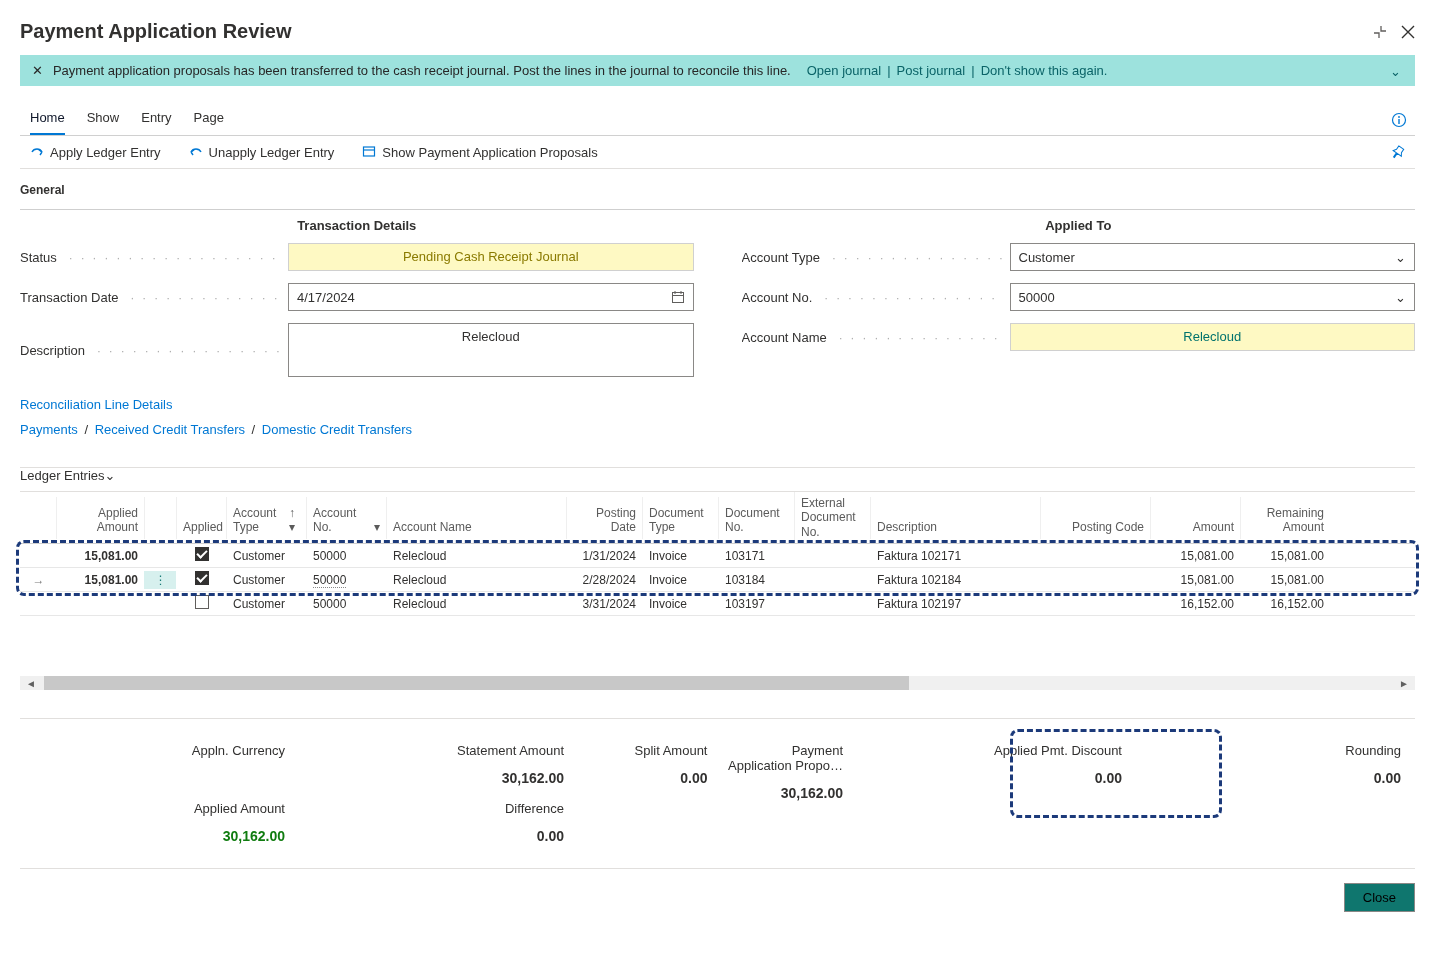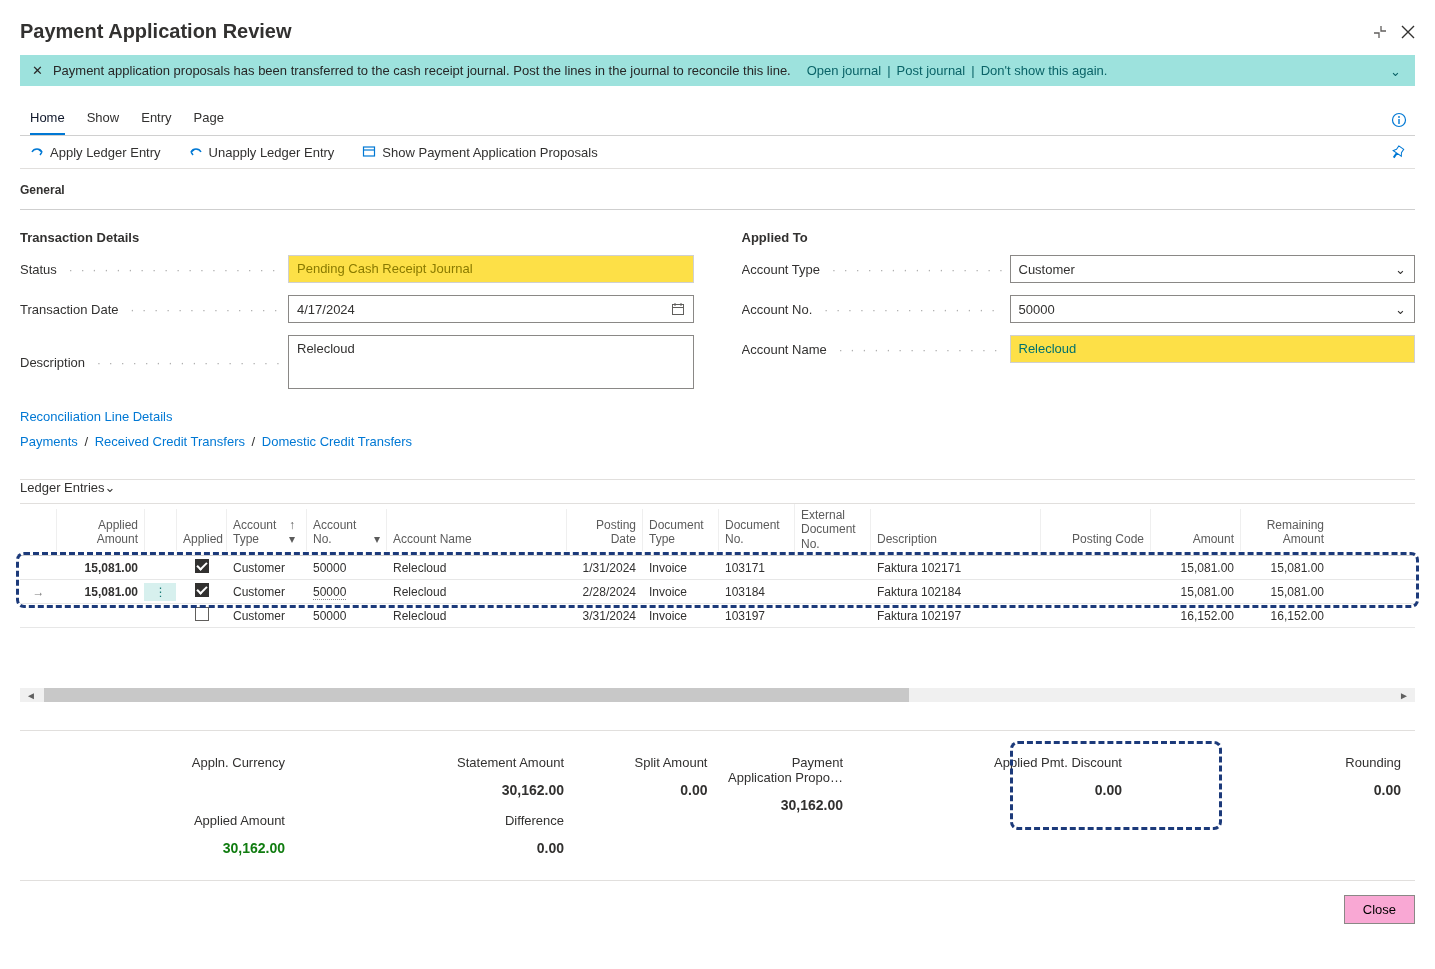--- a/index.html
+++ b/index.html
@@ -69,21 +69,22 @@
     font-weight: 600;
     margin: 14px 0 6px 0;
     border-bottom: 1px solid #cfcfcf;
     padding-bottom: 12px;
   }
 
   .two-col {
     display: grid;
     grid-template-columns: 1fr 1fr;
     gap: 48px;
-    margin-top: 20px;
+    margin-top: 8px;
+    text-align: center;
   }
   .sub-head { font-weight: 600; font-size: 13px; margin-bottom: 10px; }
   .field-row { display: flex; align-items: center; gap: 8px; margin-bottom: 12px;}
   .field-label {
     width: 260px;
     font-size: 13px;
     color: #323130;
     position: relative;
     white-space: nowrap;
     overflow: hidden;
@@ -94,21 +95,21 @@
   }
   .field-input {
     flex: 1;
     border: 1px solid #8a8886;
     padding: 5px 8px;
     font-size: 13px;
     height: 28px;
     background: #fff;
     position: relative;
   }
-  .field-input.readonly { background:#fde047; border-color:#d0d0d0; color:#8a7a00; }
+  .field-input.readonly { background:#fef9c3; border-color:#d0d0d0; color:#8a7a00; }
   .field-input.readonly.teal { color:#00726d; }
   .field-input.textarea { height: 54px; }
   .field-input.dropdown { display:flex; justify-content:space-between; align-items:center; }
   .field-input.date { display:flex; justify-content:space-between; align-items:center; }
 
   .link-row { color:#0078d4; margin-top:8px; cursor:pointer;}
   .breadcrumb { color:#0078d4; margin-top:10px;}
   .breadcrumb span { cursor:pointer; }
   .breadcrumb .sep { color:#323130; padding: 0 3px;}
 
@@ -179,21 +180,21 @@
   .totals .val.green { color:#107c10;}
   .highlight-tot {
     position:absolute; border:3px dashed #1c3a7a; border-radius:8px; pointer-events:none;
   }
 
   .footer {
     margin-top:24px; border-top:1px solid #e1dfdd; padding-top:14px;
     display:flex; justify-content:flex-end;
   }
   .btn {
-    border:1px solid #8a8886; background:#f9a8d4; padding:6px 18px; cursor:pointer; font-size:13px;
+    border:1px solid #8a8886; background:#0f766e; padding:6px 18px; cursor:pointer; font-size:13px;
   }
   svg { display:block; }
 </style>
 </head>
 <body>
 
 <div class="page-header">
   <div class="page-title">Payment Application Review</div>
   <div class="header-actions">
     <span>

